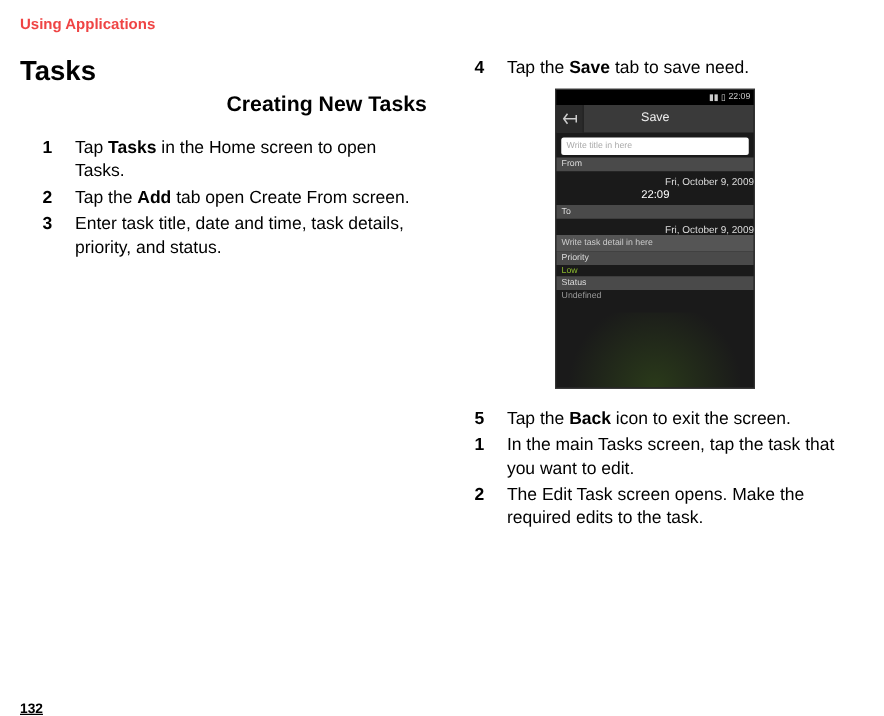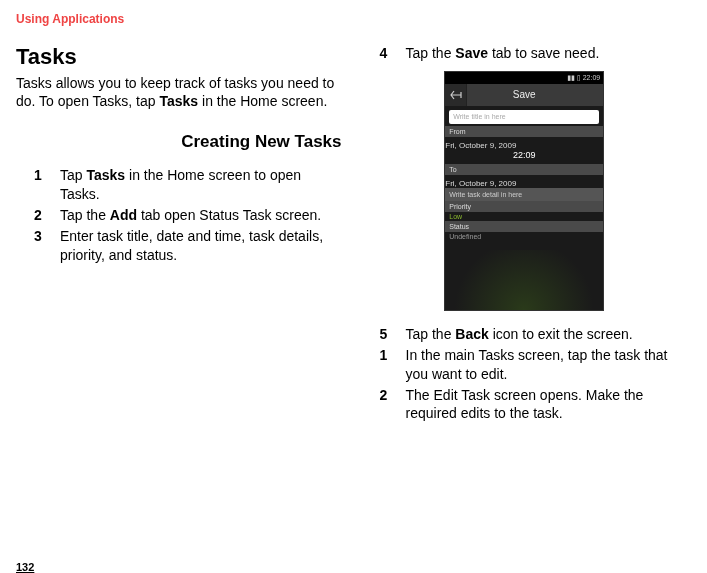--- a/index.html
+++ b/index.html
@@ -118,21 +118,21 @@
     padding: 2px 4px;
     line-height: 10px;
   }
   .section-label {
     background: #4a4a4a;
     color: #ddd;
     font-size: 7px;
     padding: 2px 4px;
   }
   .date-row {
-    text-align: left;
+    text-align: right;
     padding: 4px 0 0 0;
     color: #ddd;
     font-size: 8px;
   }
   .time-row {
     text-align: center;
     color: #fff;
     font-size: 9px;
     padding-bottom: 4px;
   }
@@ -163,34 +163,31 @@
 </style>
 </head>
 <body>
 
 <div class="header-line">Using Applications</div>
 
 <div class="columns">
 
   <div class="col col-left">
     <h1 class="section-title">Tasks</h1>
-    <p class="intro">
-      <span>Tasks allows you to keep track of tasks you need to do. To open Tasks, tap </span><span class="bold-inline">Tasks</span><span> in the Home screen.</span>
-    </p>
 
     <h2 class="subsection">Creating New Tasks</h2>
 
     <ol class="steps">
       <li>
         <span class="num">1</span>
         <span class="txt"><span>Tap </span><span class="bold-inline">Tasks</span><span> in the Home screen to open Tasks.</span></span>
       </li>
       <li>
         <span class="num">2</span>
-        <span class="txt"><span>Tap the </span><span class="bold-inline">Add</span><span> tab open Status Task screen.</span></span>
+        <span class="txt"><span>Tap the </span><span class="bold-inline">Add</span><span> tab open Create From screen.</span></span>
       </li>
       <li>
         <span class="num">3</span>
         <span class="txt">Enter task title, date and time, task details, priority, and status.</span>
       </li>
     </ol>
   </div>
 
   <div class="col col-right">
 

